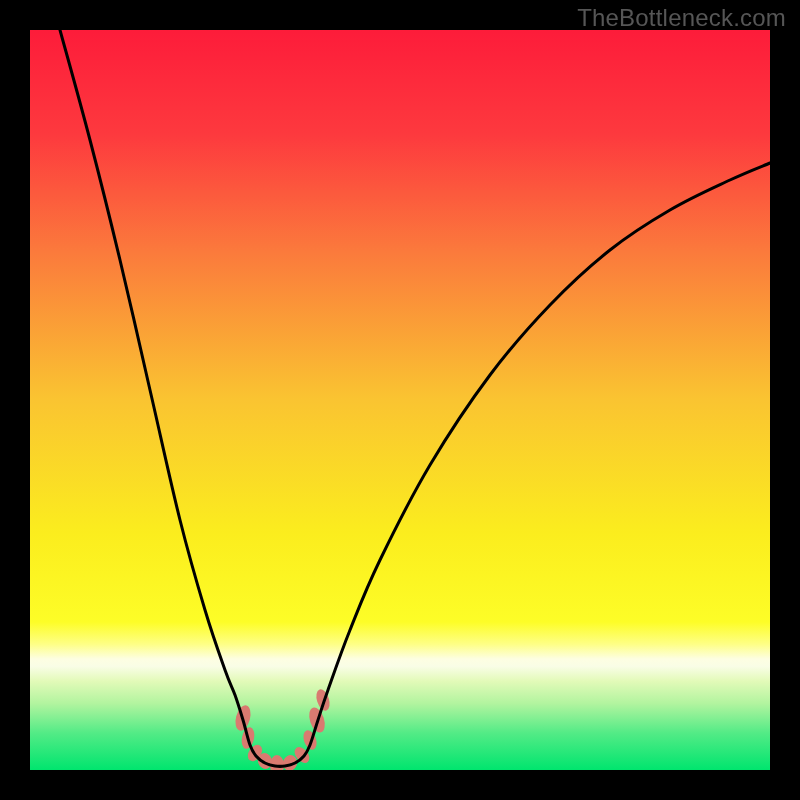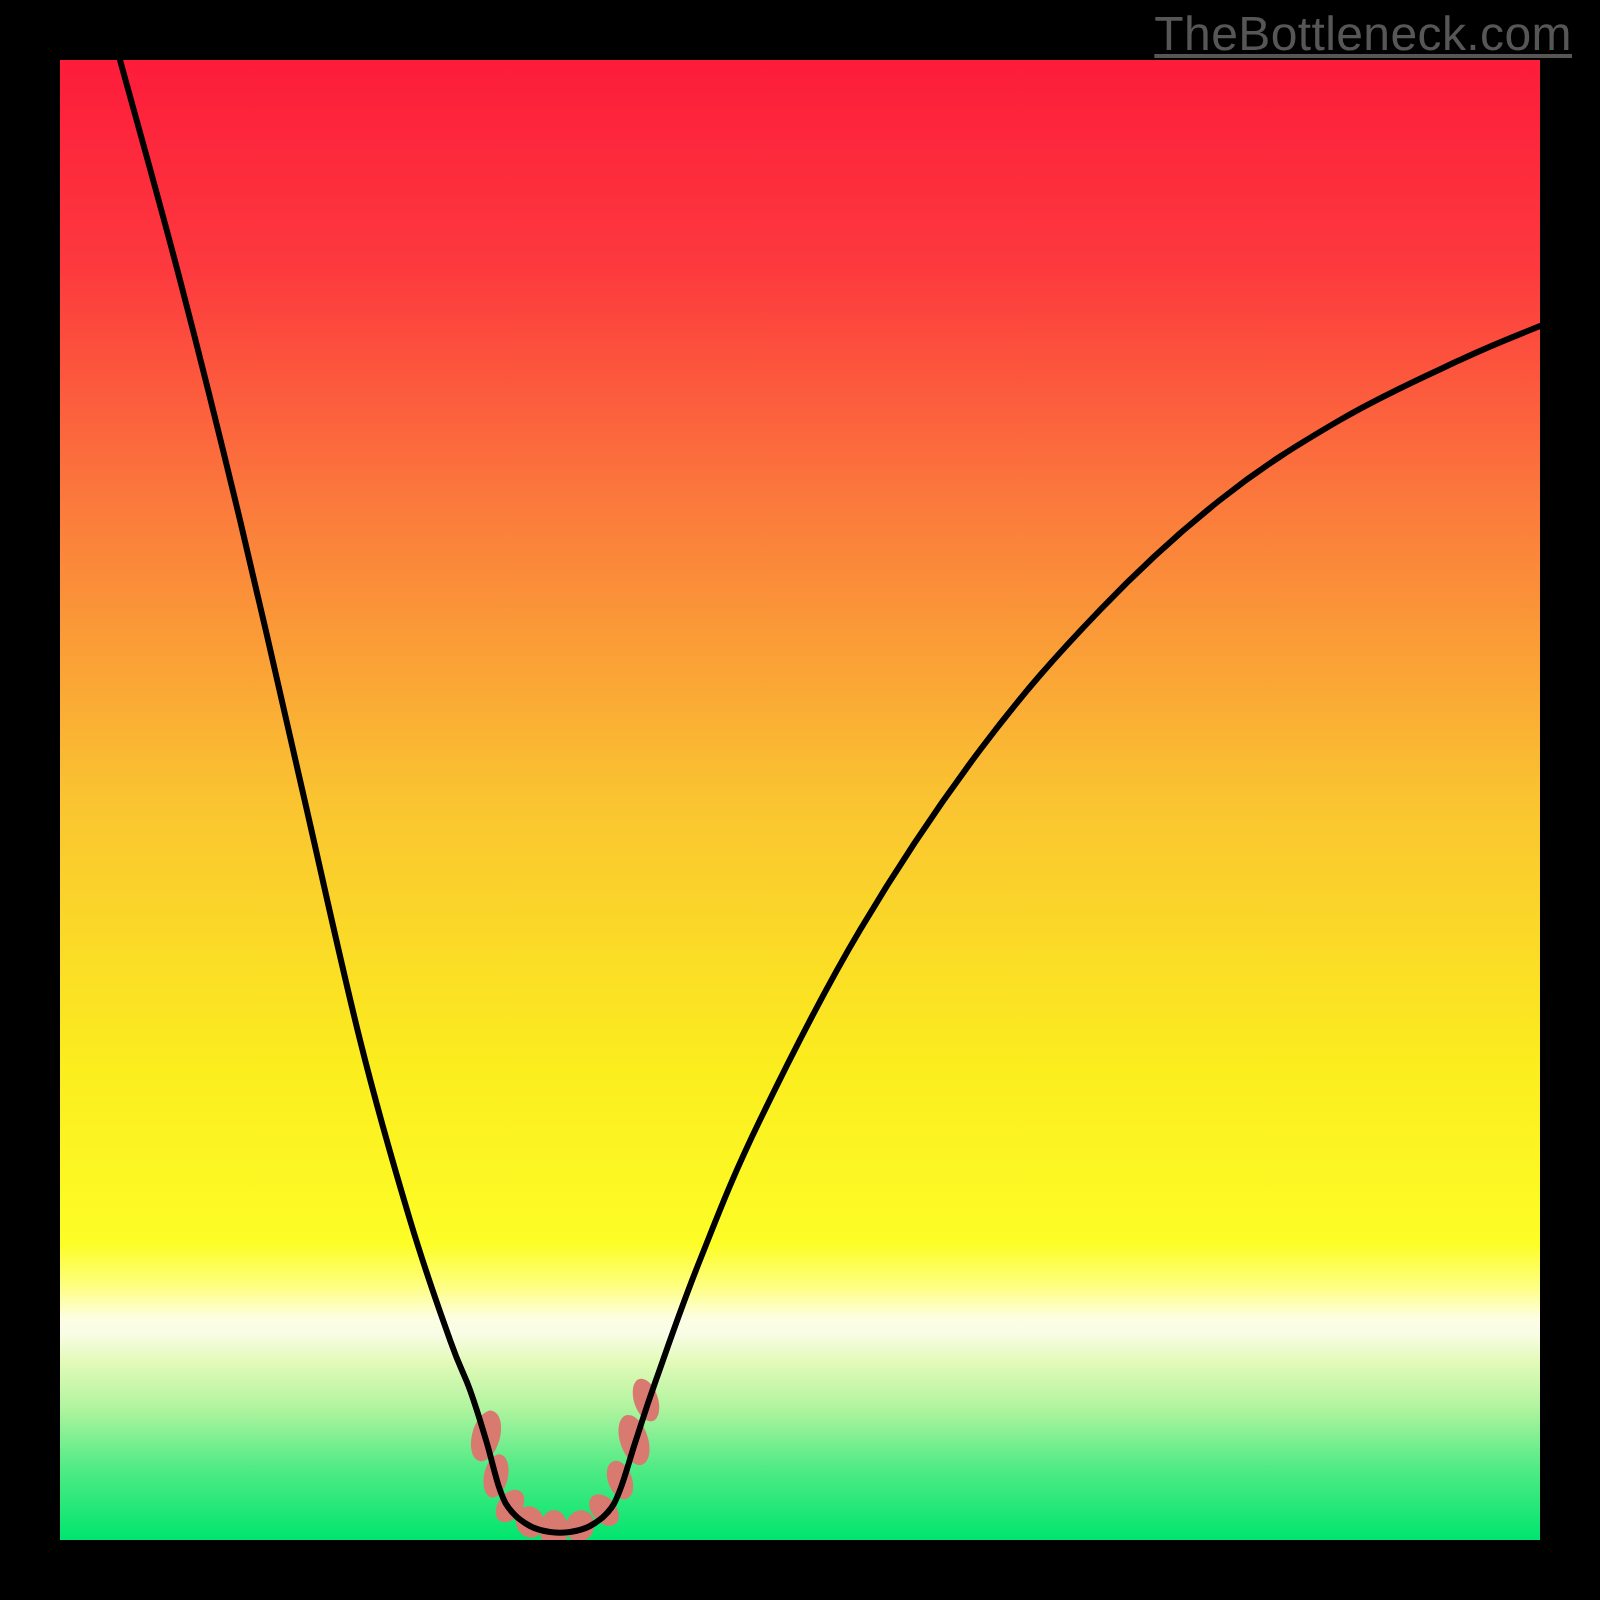--- a/index.html
+++ b/index.html
@@ -33,21 +33,20 @@
   }
   .watermark {
     position: absolute;
     top: 4px;
     right: 14px;
     font-family: Arial, Helvetica, sans-serif;
     font-size: 24px;
     color: #565656;
     letter-spacing: 0.2px;
     font-weight: 500;
-    text-decoration: underline;
   }
   svg.curve {
     position: absolute;
     inset: 0;
   }
 </style>
 </head>
 <body>
 
 <div class="frame">

